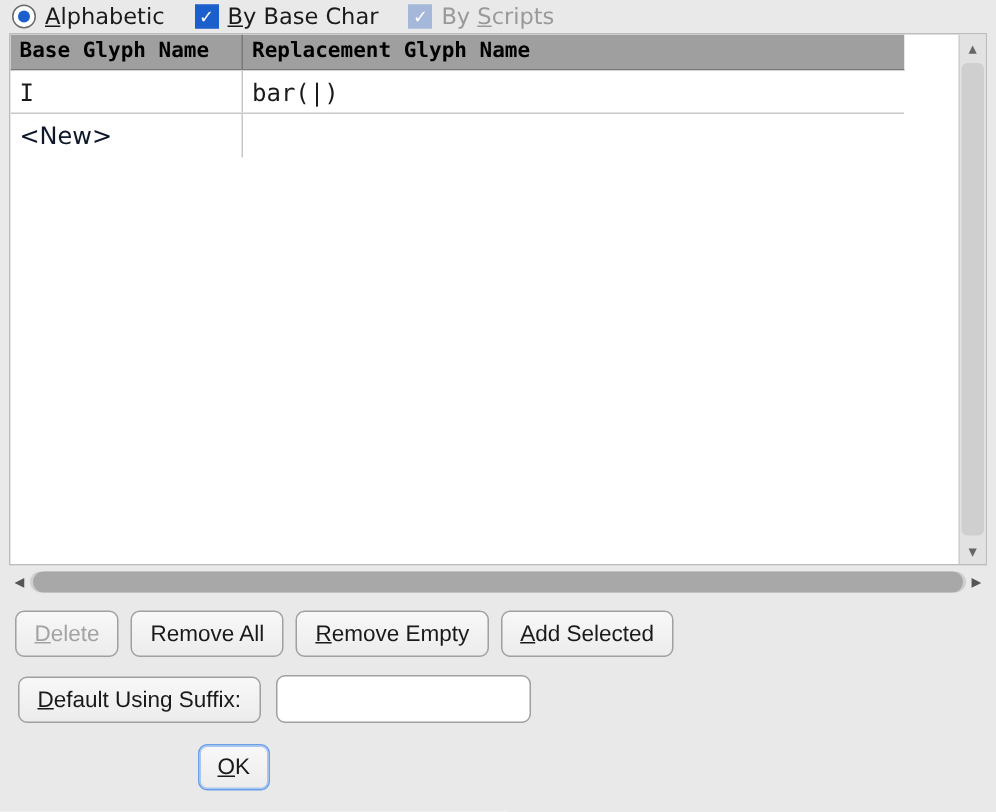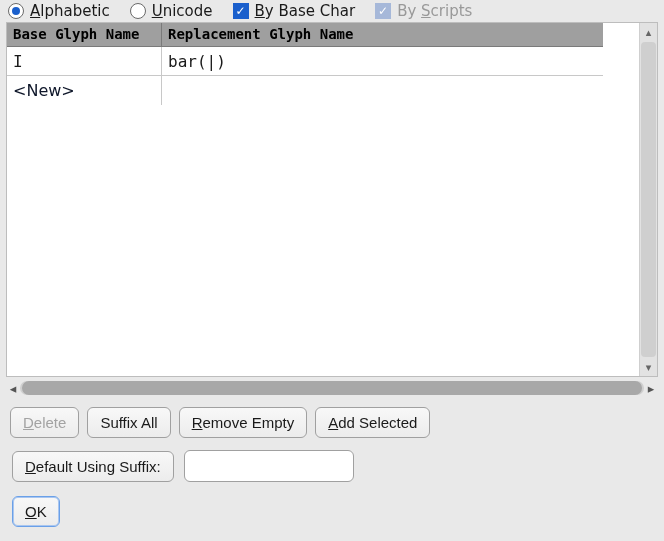--- a/index.html
+++ b/index.html
@@ -118,36 +118,32 @@
   }
 
   .dialog-row {
     display: flex; padding: 14px 12px 0 12px; align-items: center;
   }
   .dialog-row .spacer { flex: 1; }
   .btn.primary {
     border: 1px solid #6aa0e8;
     box-shadow: 0 0 0 1px #a9c6f0 inset;
   }
-  .ok-wrap { }
+  .ok-wrap { margin-left: 120px; }
   .cancel-wrap { margin-right: 100px; }
 </style>
 </head>
 <body>
 
 <div class="root">
 
   <div class="options-row">
     <label class="opt">
       <span class="radio selected"></span>
       <span class="opt-label"><span class="u"></span><span class="u">A</span><span>lphabetic</span></span>
-    </label>
-    <label class="opt">
-      <span class="radio"></span>
-      <span class="opt-label"><span class="u">U</span>nicode</span>
     </label>
     <label class="opt">
       <span class="checkbox">✓</span>
       <span class="opt-label"><span class="u">B</span>y Base Char</span>
     </label>
     <label class="opt opt-disabled">
       <span class="checkbox disabled">✓</span>
       <span class="opt-label">By <span class="u">S</span>cripts</span>
     </label>
   </div>
@@ -179,21 +175,21 @@
   <div class="hscroll">
     <div class="hs-arrow">◂</div>
     <div class="hs-track">
         <div class="hs-thumb"></div>
       </div>
     <div class="hs-arrow">▸</div>
   </div>
 
   <div class="actions-row">
     <button class="btn disabled"><span class="u">D</span>elete</button>
-    <button class="btn">Suffix All</button>
+    <button class="btn">Remove All</button>
     <button class="btn"><span class="u">R</span>emove Empty</button>
     <button class="btn"><span class="u">A</span>dd Selected</button>
   </div>
 
   <div class="suffix-row">
     <button class="btn"><span class="u">D</span>efault Using Suffix:</button>
     <input class="text-input" type="text" value="" style="">
   </div>
 
   <div class="dialog-row">

